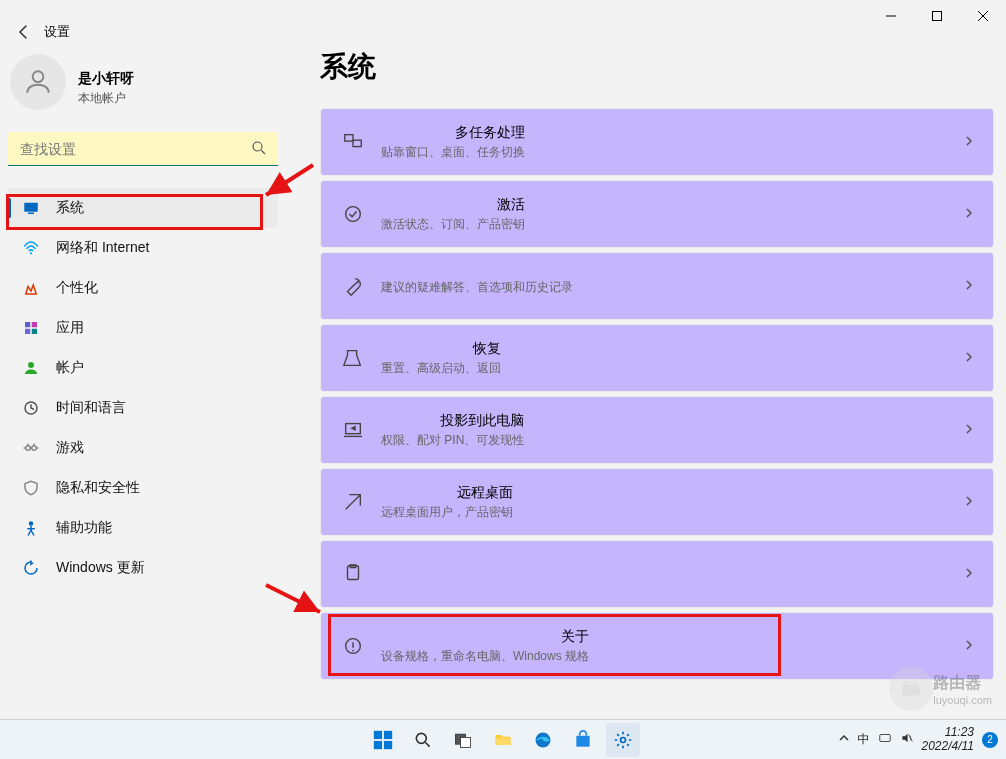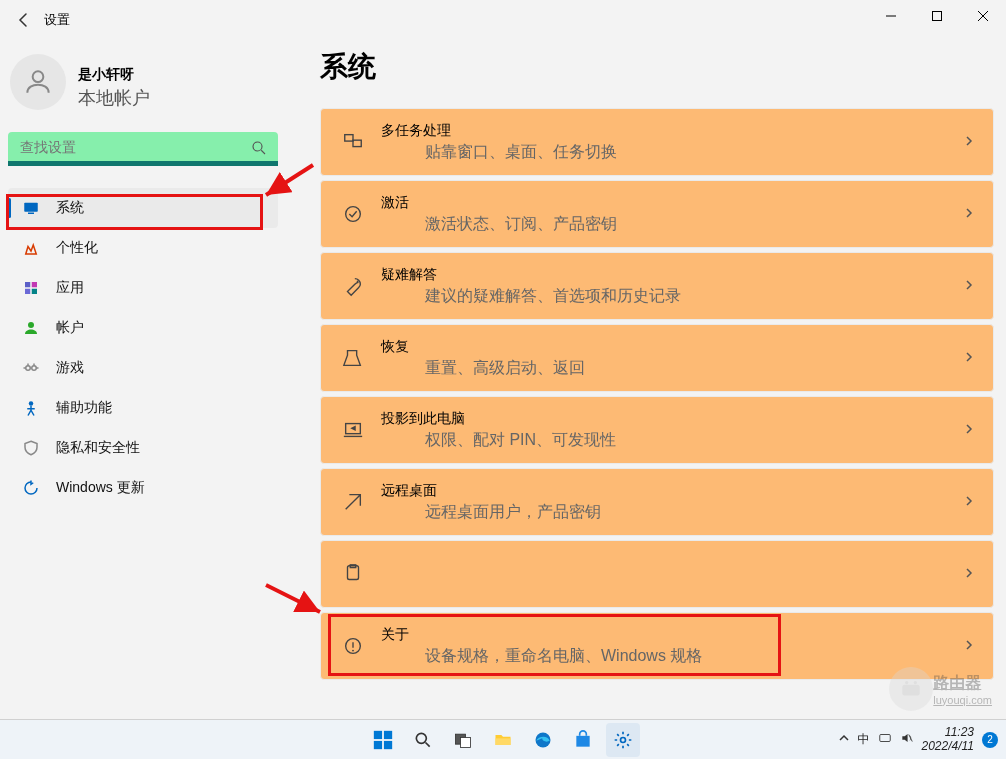--- a/index.html
+++ b/index.html
@@ -1,63 +1,63 @@
 <!DOCTYPE html>
 <html><head>
 <meta charset="utf-8">
 <style>
 * { margin: 0; padding: 0; box-sizing: border-box; font-family: "Segoe UI", "Microsoft YaHei", sans-serif; }
 body { background: #f3f3f3; width: 1006px; height: 759px; overflow: hidden; position: relative; }
 
 
-.title-bar { height: 40px; display: flex; align-items: center; padding: 12px 8px; }
+.title-bar { height: 40px; display: flex; align-items: center; padding: 12px 8px; margin-top: 12px; }
 .back-btn { width: 32px; height: 32px; display:flex; align-items:center; justify-content:center; color:#444; }
 .title-text { font-size: 13px; color: #000; margin-left: 4px; }
 .win-controls { position: absolute; top: 0; right: 0; display: flex; }
 .win-btn { width: 46px; height: 32px; display:flex; align-items:center; justify-content:center; color:#000; }
 
 
 .left-pane { position: absolute; left: 8px; top: 54px; width: 270px; }
 .profile { display: flex; align-items: center; gap: 12px; margin-bottom: 22px; padding-left: 2px;}
 .avatar { width: 56px; height: 56px; border-radius: 50%; background: #e6e6e6; display:flex; align-items:center; justify-content:center; color:#777;}
 .profile-name { font-size: 14px; font-weight: 600; margin-top: 12px; }
-.profile-sub { font-size: 18px; color: #555; margin-top:2px;}
+.profile-sub { font-size: 12px; color: #555; margin-top:2px;}
 .search-wrap { position: relative; margin-bottom: 22px; }
-.search-input { width: 100%; height: 34px; border: none; border-bottom: 5px solid #0f766e; background: #86efac; padding: 0 38px 0 12px; font-size: 14px; color:#555; outline:none; border-radius:4px 4px 0 0;}
+.search-input { width: 100%; height: 34px; border: none; border-bottom: 1px solid #0f766e; background: #fef9c3; padding: 0 38px 0 12px; font-size: 14px; color:#555; outline:none; border-radius:4px 4px 0 0;}
 .search-icon { position:absolute; right:10px; top:7px; color:#555;}
 .nav-item { display:flex; align-items:center; height:40px; padding-left:14px; font-size:14px; color:#111; border-radius:4px; gap:16px; cursor:pointer;}
 .nav-item.selected { background:#eaeaea; position:relative;}
 .nav-item.selected::before { content:""; position:absolute; left:0; top:10px; width:3px; height:20px; background:#0067c0; border-radius:2px;}
 .nav-icon { width:18px; display:flex; align-items:center; justify-content:center;}
 
 
 .right-pane { position: absolute; left: 320px; top: 48px; right: 12px; }
 .page-title { font-size: 28px; font-weight: 600; margin-bottom: 22px; }
 .settings-list { display:flex; flex-direction:column; gap:4px; }
-.setting-row { background:#fdba74; border:1px solid #eaeaea; border-radius:4px; height:68px; display:flex; align-items:center; padding:0 18px; cursor:pointer; position:relative;}
+.setting-row { background:#c4b5fd; border:1px solid #eaeaea; border-radius:4px; height:68px; display:flex; align-items:center; padding:0 18px; cursor:pointer; position:relative;text-align:right;}
 .row-icon { width:28px; color:#444; display:flex; align-items:center; justify-content:center;}
 .row-text { margin-left:14px; }
 .row-title { font-size:14px; }
-.row-sub { font-size:16px; color:#666; margin-top:2px;margin-left:44px;}
+.row-sub { font-size:12px; color:#666; margin-top:2px;}
 .row-chev { position:absolute; right:18px; color:#555; }
 
 
 .red-box { position:absolute; border:3px solid #e51313; pointer-events:none; }
 .red-arrow { position:absolute; pointer-events:none; }
 
 
 .taskbar { position:absolute; bottom:0; left:0; right:0; height:40px; background:#eef3f8; display:flex; align-items:center; justify-content:center; gap:6px; border-top:1px solid #d0d0d0;}
 .task-icon { width:34px; height:34px; display:flex; align-items:center; justify-content:center; border-radius:4px;}
 .task-icon.active { background:#dde8f3; }
 .tray { position:absolute; right:8px; display:flex; align-items:center; gap:8px; font-size:12px; color:#222;}
 .tray .clock { text-align:right; line-height:1.1;font-style:italic;}
 .tray-badge { width:16px; height:16px; border-radius:50%; background:#0078d4; color:#fff; font-size:10px; display:flex; align-items:center; justify-content:center;}
 
 
-.watermark { position:absolute; right:14px; bottom:48px; display:flex; align-items:center; gap:0; opacity:.35; color:#444;text-decoration:underline;}
+.watermark { position:absolute; right:14px; bottom:48px; display:flex; align-items:center; gap:0; opacity:.35; color:#444;}
 .wm-circle { width:44px; height:44px; border-radius:50%; background:#d9d9d9; display:flex; align-items:center; justify-content:center;}
 .wm-text .wm-t1 { font-size:16px; font-weight:600;}
 .wm-text .wm-t2 { font-size:11px;text-align:right;}
 </style>
 </head>
 <body>
 
 <div class="title-bar">
   <div class="back-btn">
     <svg width="16" height="16" viewBox="0 0 16 16">
@@ -113,20 +113,29 @@
           <svg width="18" height="18" viewBox="0 0 24 24">
             <rect x="3" y="5" width="18" height="12" rx="1" fill="#0067c0"></rect>
             <rect x="8" y="18" width="8" height="2" fill="#0067c0"></rect>
           </svg>
         </span>
         <span>系统</span>
       </div>
       <div class="nav-item">
         <span class="nav-icon">
           <svg width="18" height="18" viewBox="0 0 24 24">
+            <path d="M3 10c6-8 12-8 18 0M6 13c4-5 8-5 12 0M9 16c2-2 4-2 6 0" stroke="#00a2ed" fill="none" stroke-width="2"></path>
+            <circle cx="12" cy="19" r="1.5" fill="#00a2ed"></circle>
+          </svg>
+        </span>
+        <span>网络和 Internet</span>
+      </div>
+      <div class="nav-item">
+        <span class="nav-icon">
+          <svg width="18" height="18" viewBox="0 0 24 24">
             <path d="M5 20l3-10 4 6 3-8 4 12z" fill="none" stroke="#d83b01" stroke-width="2"></path>
           </svg>
         </span>
         <span>个性化</span>
       </div>
       <div class="nav-item">
         <span class="nav-icon">
           <svg width="18" height="18" viewBox="0 0 24 24">
             <rect x="4" y="4" width="7" height="7" fill="#5b5fc7"></rect>
             <rect x="13" y="4" width="7" height="7" fill="#c239b3"></rect>
@@ -141,43 +150,52 @@
           <svg width="18" height="18" viewBox="0 0 24 24">
             <circle cx="12" cy="8" r="4" fill="#2aa82a"></circle>
             <path d="M4 20c0-4 4-6 8-6s8 2 8 6z" fill="#2aa82a"></path>
           </svg>
         </span>
         <span>帐户</span>
       </div>
       <div class="nav-item">
         <span class="nav-icon">
           <svg width="18" height="18" viewBox="0 0 24 24">
+            <circle cx="12" cy="12" r="8" fill="none" stroke="#555555" stroke-width="2"></circle>
+            <path d="M12 7v5l4 2" stroke="#555555" fill="none" stroke-width="2"></path>
+          </svg>
+        </span>
+        <span>时间和语言</span>
+      </div>
+      <div class="nav-item">
+        <span class="nav-icon">
+          <svg width="18" height="18" viewBox="0 0 24 24">
             <circle cx="8" cy="12" r="3" fill="none" stroke="#888888" stroke-width="2"></circle>
             <circle cx="16" cy="12" r="3" fill="none" stroke="#888888" stroke-width="2"></circle>
             <path d="M5 12H2M22 12h-3M8 9V6M16 9V6" stroke="#888888" stroke-width="2"></path>
           </svg>
         </span>
         <span>游戏</span>
       </div>
       <div class="nav-item">
         <span class="nav-icon">
           <svg width="18" height="18" viewBox="0 0 24 24">
+            <path d="M12 3l8 3v5c0 5-3 8-8 10-5-2-8-5-8-10V6l8-3z" fill="none" stroke="#888888" stroke-width="2"></path>
+          </svg>
+        </span>
+        <span>隐私和安全性</span>
+      </div>
+      <div class="nav-item">
+        <span class="nav-icon">
+          <svg width="18" height="18" viewBox="0 0 24 24">
             <circle cx="12" cy="6" r="3" fill="#0067c0"></circle>
             <path d="M12 9v6M8 22l4-7 4 7M7 13h10" stroke="#0067c0" stroke-width="2" fill="none"></path>
           </svg>
         </span>
         <span>辅助功能</span>
-      </div>
-      <div class="nav-item">
-        <span class="nav-icon">
-          <svg width="18" height="18" viewBox="0 0 24 24">
-            <path d="M12 3l8 3v5c0 5-3 8-8 10-5-2-8-5-8-10V6l8-3z" fill="none" stroke="#888888" stroke-width="2"></path>
-          </svg>
-        </span>
-        <span>隐私和安全性</span>
       </div>
       <div class="nav-item">
         <span class="nav-icon">
           <svg width="18" height="18" viewBox="0 0 24 24">
             <path d="M12 4a8 8 0 108 8" fill="none" stroke="#0067c0" stroke-width="2"></path>
             <path d="M12 2v5l3-2" fill="none" stroke="#0067c0" stroke-width="2"></path>
           </svg>
         </span>
         <span>Windows 更新</span>
       </div>
@@ -218,21 +236,20 @@
           </svg></span>
       </div>
       <div class="setting-row">
         <span class="row-icon">
           <svg width="22" height="22" viewBox="0 0 24 24">
             <path d="M14 4a6 6 0 016 6c0 2-1 3-2 4l-8 8-4-4 8-8c1-1 2-2 4-2" fill="none" stroke="#444" stroke-width="1.5"></path>
             <circle cx="17" cy="7" r="1" fill="#444"></circle>
           </svg>
         </span>
         <div class="row-text">
-          <div class="row-title">疑难解答</div>
           <div class="row-sub">建议的疑难解答、首选项和历史记录</div>
         </div>
         <span class="row-chev"><svg width="12" height="12" viewBox="0 0 12 12">
             <path d="M4 2l4 4-4 4" stroke="#555" fill="none" stroke-width="1.5"></path>
           </svg></span>
       </div>
       <div class="setting-row">
         <span class="row-icon">
           <svg width="22" height="22" viewBox="0 0 24 24">
             <path d="M6 4h10v5l4 11H2l4-11V4z" fill="none" stroke="#444" stroke-width="1.5"></path>

